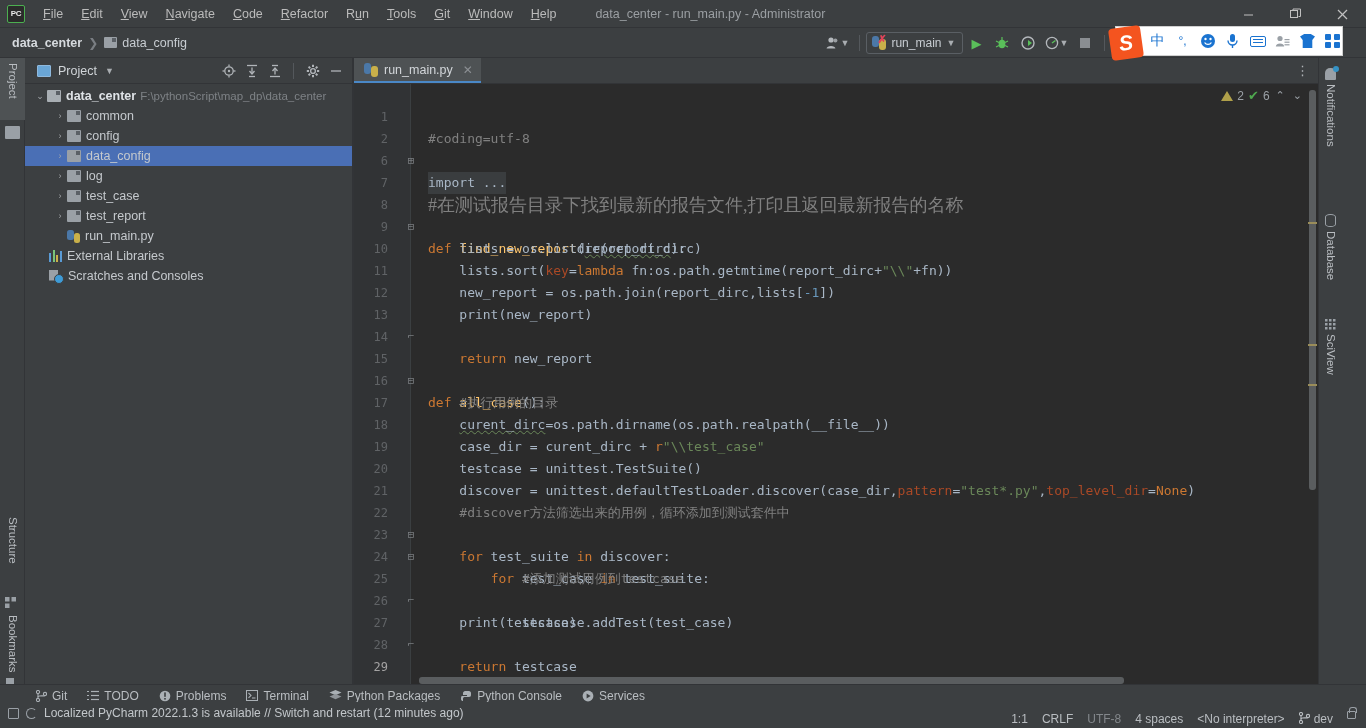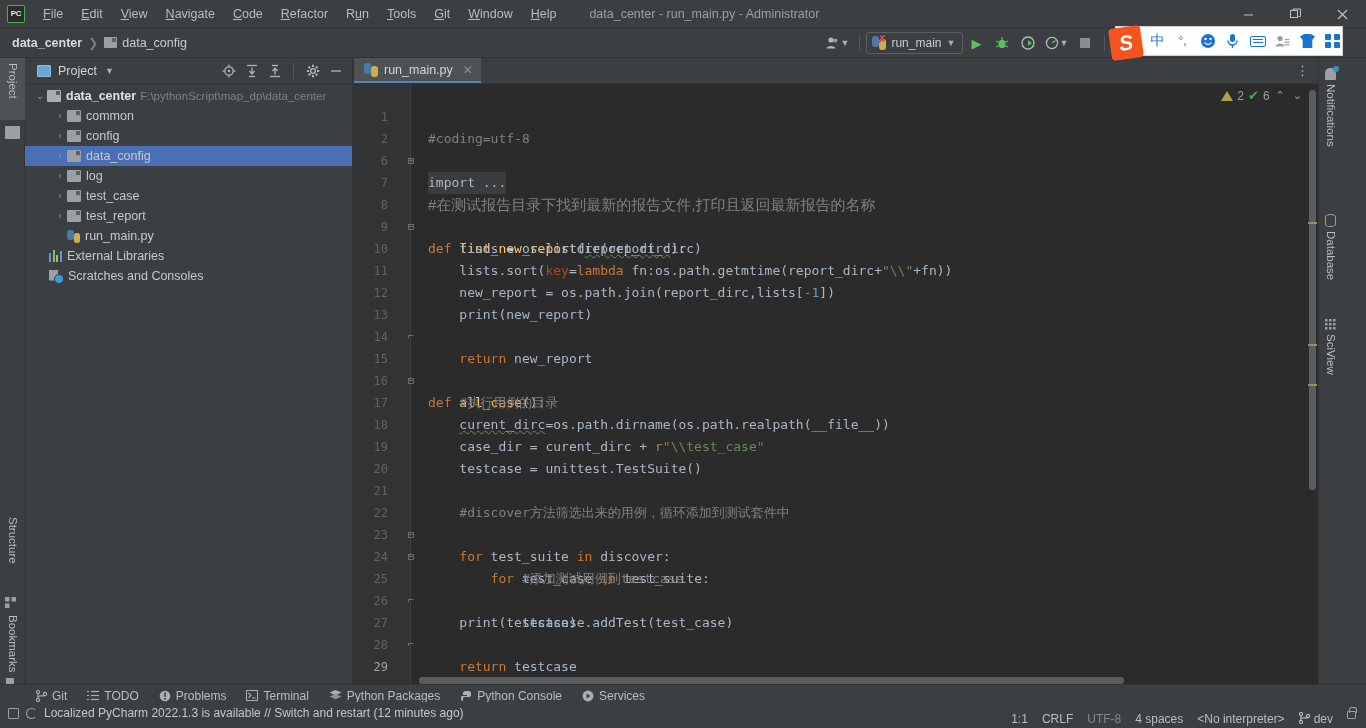--- a/index.html
+++ b/index.html
@@ -24,21 +24,21 @@
     display: flex; align-items: center; justify-content: center;
     letter-spacing: -0.4px;
   }
   .menus { display: flex; align-items: center; height: 28px; }
   .menu-item {
     padding: 0 9px; height: 28px; line-height: 28px;
     color: #bbbbbb; font-size: 12.5px; cursor: default;
   }
   .menu-item .mn { text-decoration: underline; }
   .win-title {
-    color: #9b9fa3; font-size: 12.5px; margin-left: 24px;
+    color: #9b9fa3; font-size: 12.5px; margin-left: 30px;
     white-space: nowrap;
   }
   .winbtns { position: absolute; right: 0; top: 0; display: flex; height: 28px; }
   .winbtn {
     width: 47px; height: 28px; display: flex; align-items: center; justify-content: center;
     color: #c0c0c0;
   }
 
   
   .navbar {
@@ -708,21 +708,21 @@
           <span class="code hl-import">import ...</span>
         </div>
 
         <div class="ln">
           <span class="lnum">6</span>
           <span class="code"></span>
         </div>
 
         <div class="ln">
           <span class="lnum">7</span>
-          <span class="code c-cmt" style="font-family:Liberation Sans, sans-serif;font-size:15px">#在测试报告目录下找到最新的报告文件,打印且返回最新报告的名称</span>
+          <span class="code c-cmt" style="font-family:Liberation Serif, serif;font-size:18px">#在测试报告目录下找到最新的报告文件,打印且返回最新报告的名称</span>
         </div>
 
         <div class="ln">
           <span class="lnum">8</span>
           <span class="fold">⊟</span>
           <span class="code"><span class="c-kw">def </span><span class="c-fn">find_new_report</span>(<span class="squiggly">report_dirc</span>):</span>
         </div>
 
         <div class="ln">
           <span class="lnum">9</span>
@@ -776,20 +776,21 @@
           <span class="code">    case_dir = curent_dirc + <span class="c-kw">r</span><span class="c-str">"\\test_case"</span></span>
         </div>
 
         <div class="ln">
           <span class="lnum">19</span>
           <span class="code">    testcase = unittest.TestSuite()</span>
         </div>
 
         <div class="ln">
           <span class="lnum">20</span>
+          <span class="code">    discover = unittest.defaultTestLoader.discover(case_dir,<span class="c-kwarg">pattern</span>=<span class="c-str">"test*.py"</span>,<span class="c-kwarg">top_level_dir</span>=<span class="c-kw">None</span>)</span>
         </div>
 
         <div class="ln">
           <span class="lnum">21</span>
           <span class="code c-cmt" style="font-family:'DejaVu Sans Mono',monospace">    #discover方法筛选出来的用例，循环添加到测试套件中</span>
         </div>
 
         <div class="ln">
           <span class="lnum">22</span>
           <span class="fold">⊟</span>

